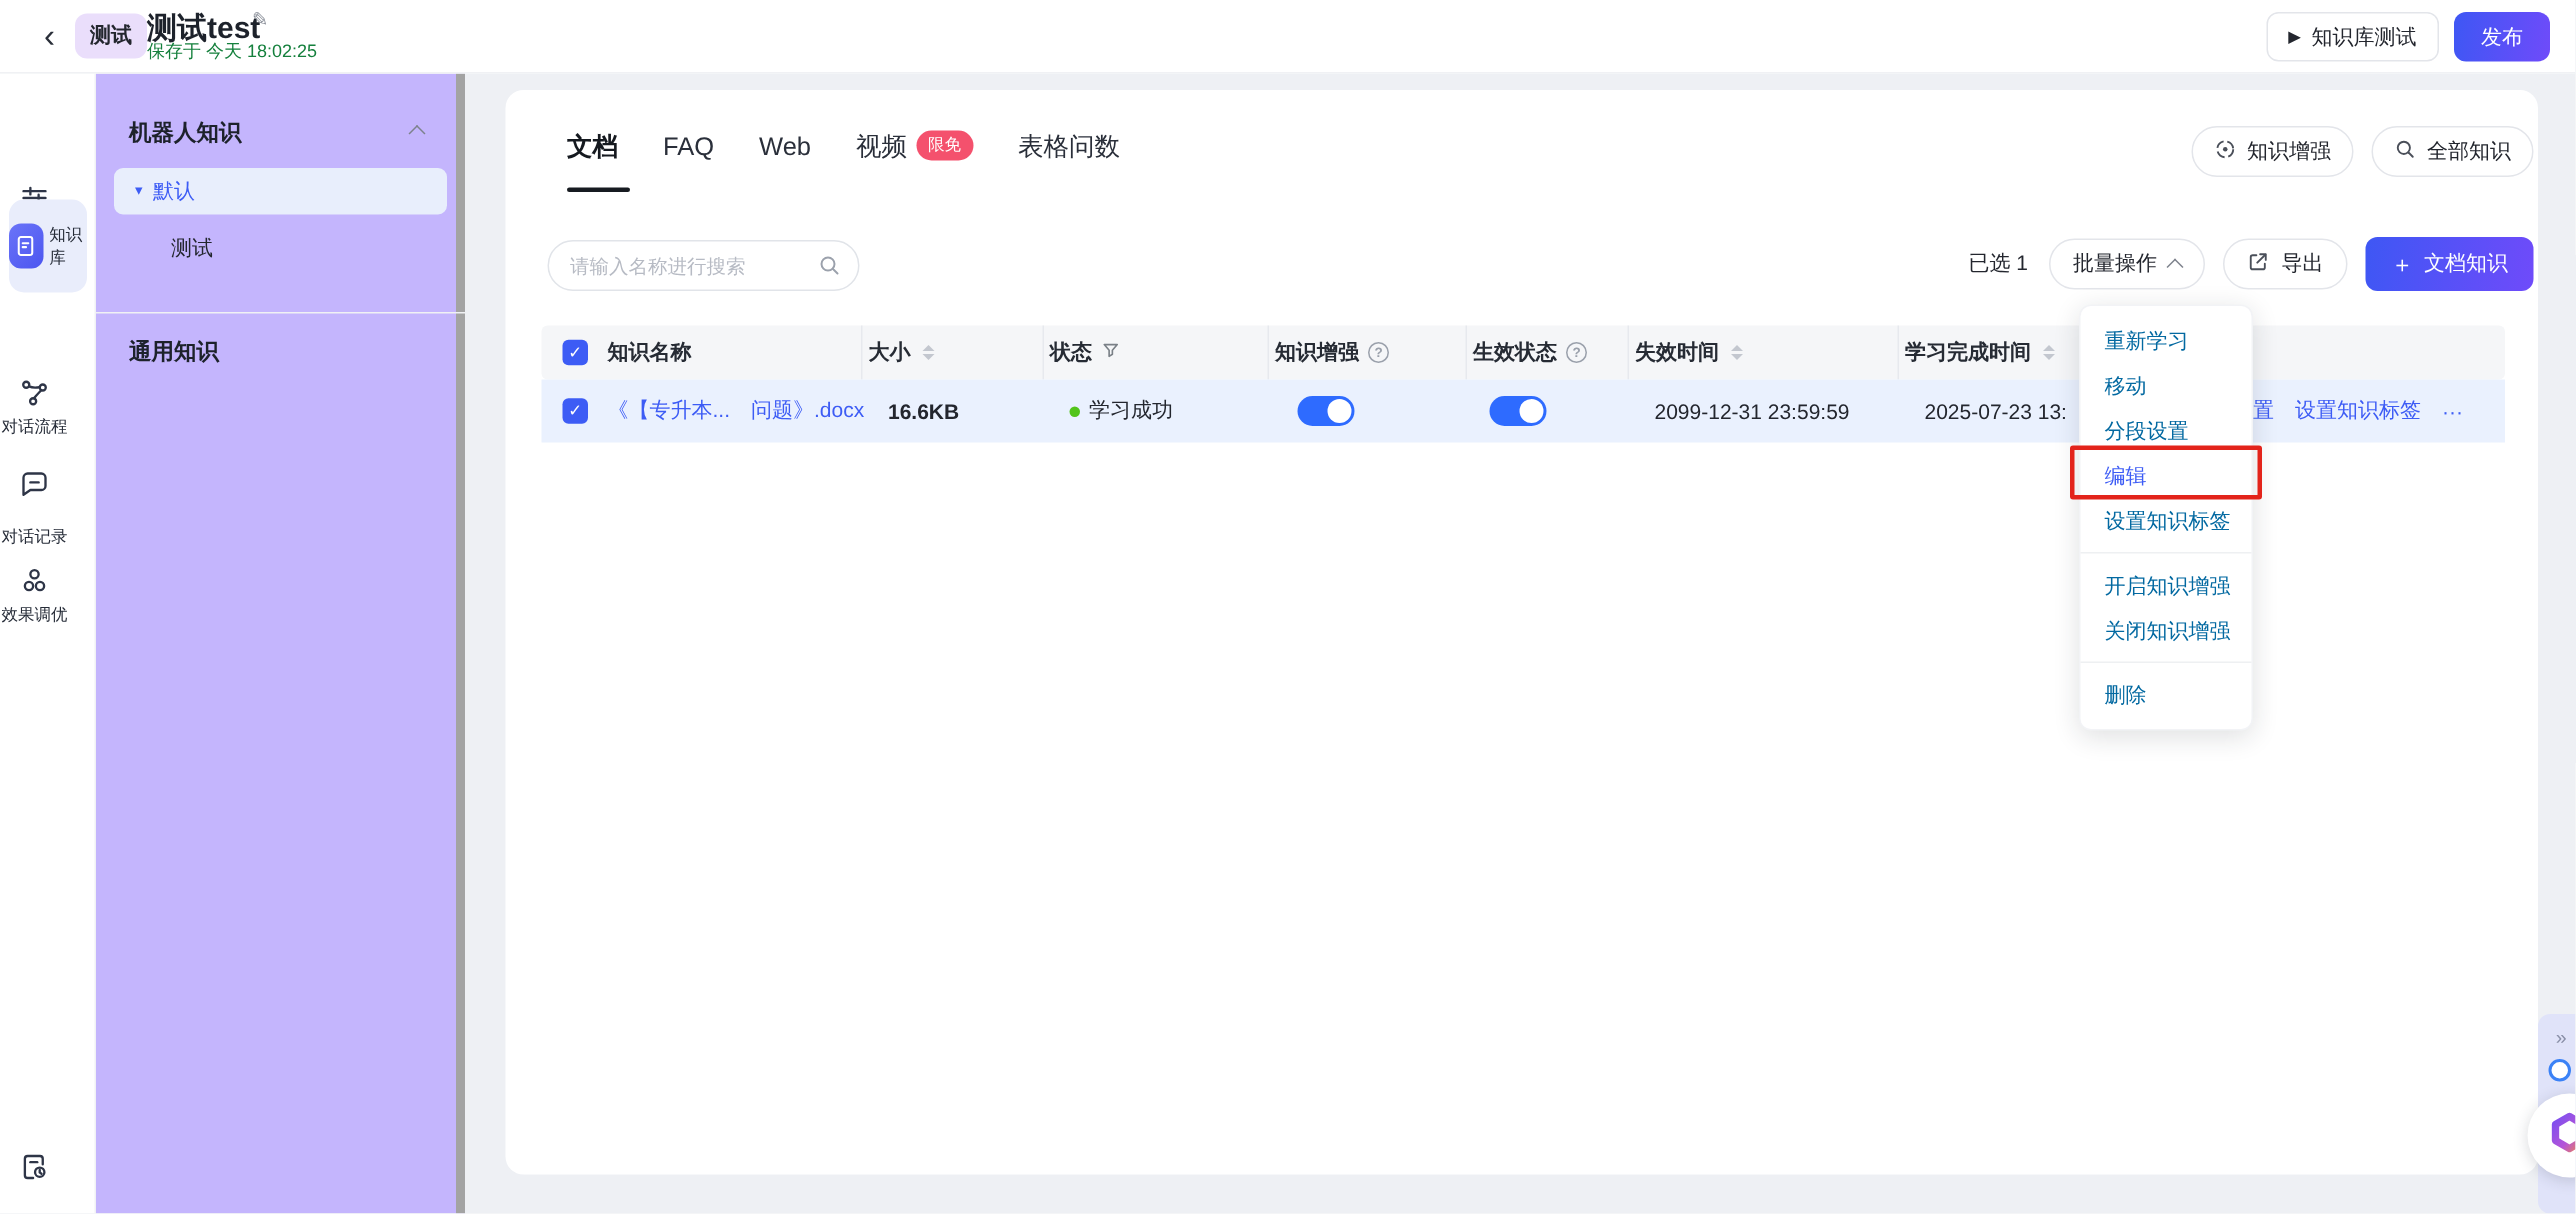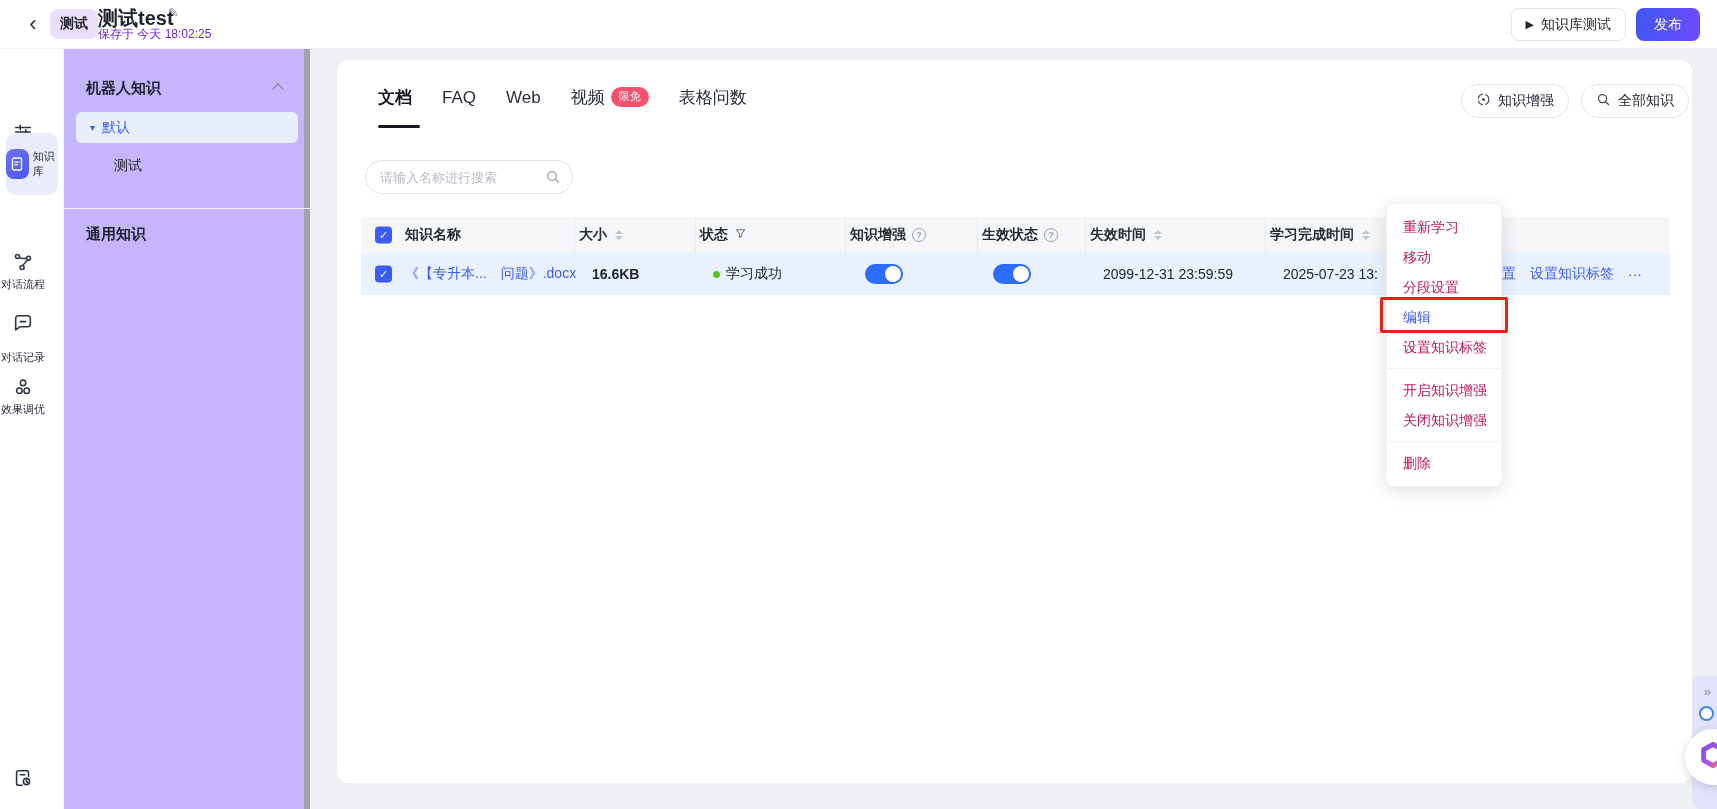--- a/index.html
+++ b/index.html
@@ -9,21 +9,21 @@
 
   
   .topbar { position:absolute; left:0; top:0; width:1717px; height:49px; background:#fff;
             border-bottom:1px solid #f0f1f4; z-index:5; }
   .back { position:absolute; left:20px; top:9px; width:26px; height:30px; font-size:22px; color:#2a2f39;
           display:flex; align-items:center; justify-content:center; cursor:pointer; }
   .hbadge { position:absolute; left:50px; top:9px; height:30px; padding:0 10px; background:#eadefb;
             border-radius:8px; font-size:14px; font-weight:bold; color:#23262e; display:flex; align-items:center; }
   .htitle { position:absolute; left:98px; top:5px; font-size:20px; font-weight:bold; color:#1d222b; }
   .hedit { position:absolute; left:168px; top:5px; font-size:13px; color:#8a8f99; }
-  .hsaved { position:absolute; left:98px; top:26px; font-size:12px; color:#6d28d9; }
+  .hsaved { position:absolute; left:98px; top:26px; font-size:12px; color:#15803d; }
   .hbtns { position:absolute; right:17px; top:8px; display:flex; gap:10px; }
   .btn-outline { height:33px; padding:0 14px; background:#fff; border:1px solid #e3e5ea; border-radius:8px;
                  display:flex; align-items:center; gap:7px; font-size:14px; color:#23262e; cursor:pointer; }
   .btn-outline .play { font-size:11px; color:#23262e; }
   .btn-primary { height:33px; padding:0 18px; border:none; border-radius:8px; color:#fff; font-size:14px;
                  background:linear-gradient(100deg,#3e57f4 0%,#6f4bfa 100%); display:flex; align-items:center; gap:6px; cursor:pointer; }
 
   
   .rail { position:absolute; left:0; top:49px; width:64px; bottom:0; background:#fff; border-right:1px solid #f1f2f5; z-index:4; }
   .rail-item { position:absolute; left:0; width:46px; display:flex; flex-direction:column; align-items:center; gap:4px; cursor:pointer; }
@@ -102,21 +102,21 @@
                 background:#fff; display:flex; align-items:center; justify-content:flex-end; gap:10px; padding:0 12px;
                 font-size:14px; color:#23262e; cursor:pointer; }
   .pg-prev { position:absolute; left:1576px; top:320px; height:33px; display:flex; align-items:center; color:#b9bdc7; font-size:18px; cursor:pointer; }
   .pg-page { position:absolute; left:1598px; top:320px; width:34px; height:33px; border:1px solid #4c66f0; border-radius:8px;
              display:flex; align-items:center; justify-content:center; font-size:14px; color:#3d5cf5; background:#fff; cursor:pointer; }
   .pg-next { position:absolute; left:1646px; top:320px; height:33px; display:flex; align-items:center; color:#b9bdc7; font-size:18px; cursor:pointer; }
 
   
   .menu { position:absolute; left:1386px; top:203px; width:116px; background:#fff; border-radius:8px; padding:8px 0;
           box-shadow:0 4px 18px rgba(31,35,41,.14); border:1px solid #f2f3f6; z-index:20; }
-  .menu-item { height:30px; line-height:30px; padding-left:16px; font-size:14px; color:#be185d; cursor:pointer; white-space:nowrap; }
+  .menu-item { height:30px; line-height:30px; padding-left:16px; font-size:14px; color:#0369a1; cursor:pointer; white-space:nowrap; }
   .menu-item.hl { color:#3d5cf5; }
   .menu-div { height:1px; background:#eef0f2; margin:6px 0; }
   .red-box { position:absolute; left:1380px; top:297px; width:128px; height:36px; border:3px solid #e3241b; border-radius:2px; z-index:30; }
 
   
   .float-strip { position:absolute; right:0; top:676px; width:25px; height:133px; background:#e0e3f9; border-radius:8px 0 0 8px; z-index:15; }
   .float-collapse { position:absolute; right:6px; top:684px; font-size:13px; color:#8a90a8; z-index:16; cursor:pointer; }
   .float-mascot { position:absolute; right:3px; top:706px; width:15px; height:15px; border-radius:50%; background:#fff; border:2px solid #3b82f6; z-index:16; }
   .float-logo { position:absolute; right:-24px; top:729px; width:56px; height:56px; border-radius:50%; background:#fff;
                 box-shadow:0 2px 10px rgba(40,45,60,.18); display:flex; align-items:center; justify-content:center; z-index:17; cursor:pointer; }
@@ -251,20 +251,40 @@
 
   <div class="search-wrap">
     <input class="search-input" type="text" placeholder="请输入名称进行搜索" style="">
     <span class="search-ico">
       <svg width="16" height="16" viewBox="0 0 24 24" fill="none" stroke="#9ba1ac" stroke-width="2" stroke-linecap="round">
         <circle cx="10.5" cy="10.5" r="6.5"></circle>
           <path d="M15.5 15.5L20 20"></path>
       </svg></span>
   </div>
 
+  <div class="tool-right">
+    <span class="selcount">已选 1</span>
+    <div class="pill-sm">
+      <span>批量操作</span>
+      <span class="chev chev-up" style="margin-top:3px;"></span>
+    </div>
+    <div class="pill-sm">
+      <span>
+        <svg width="15" height="15" viewBox="0 0 24 24" fill="none" stroke="#4a4f59" stroke-width="2" stroke-linecap="round" stroke-linejoin="round">
+          <path d="M10 5H6a2 2 0 0 0-2 2v11a2 2 0 0 0 2 2h11a2 2 0 0 0 2-2v-4"></path>
+            <path d="M14 4h6v6"></path>
+            <path d="M19.5 4.5L11 13"></path>
+        </svg></span>
+      <span>导出</span>
+    </div>
+    <div class="btn-add">
+      <span class="plus">＋</span>
+      <span>文档知识</span>
+    </div>
+  </div>
 
   <div class="thead">
     <div class="checkbox">✓</div>
     <div class="cell" style="left:44px;">
       <span>知识名称</span>
     </div>
     <div class="cell sep" style="left:213px;">
       <span>大小</span>
       <span class="sort">
           <i class="up"></i>

